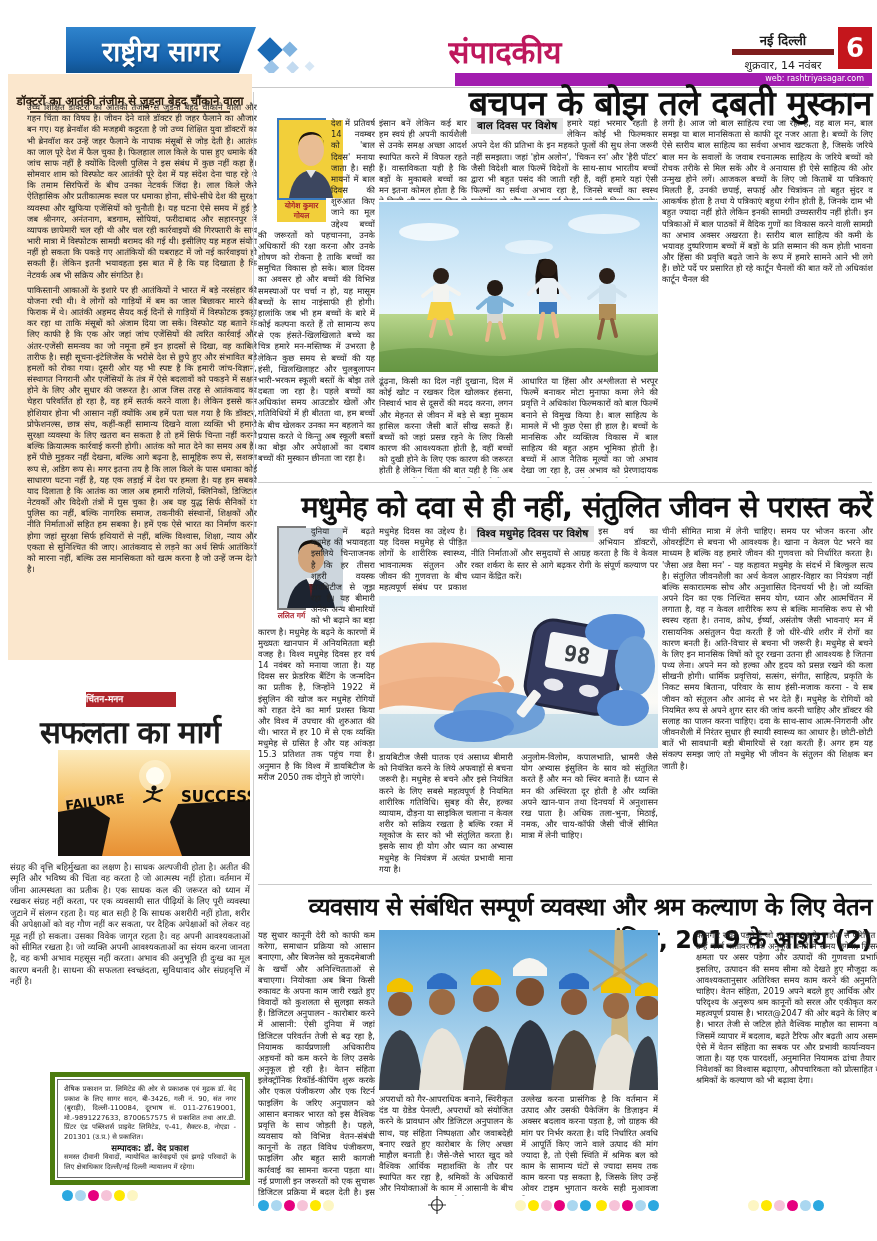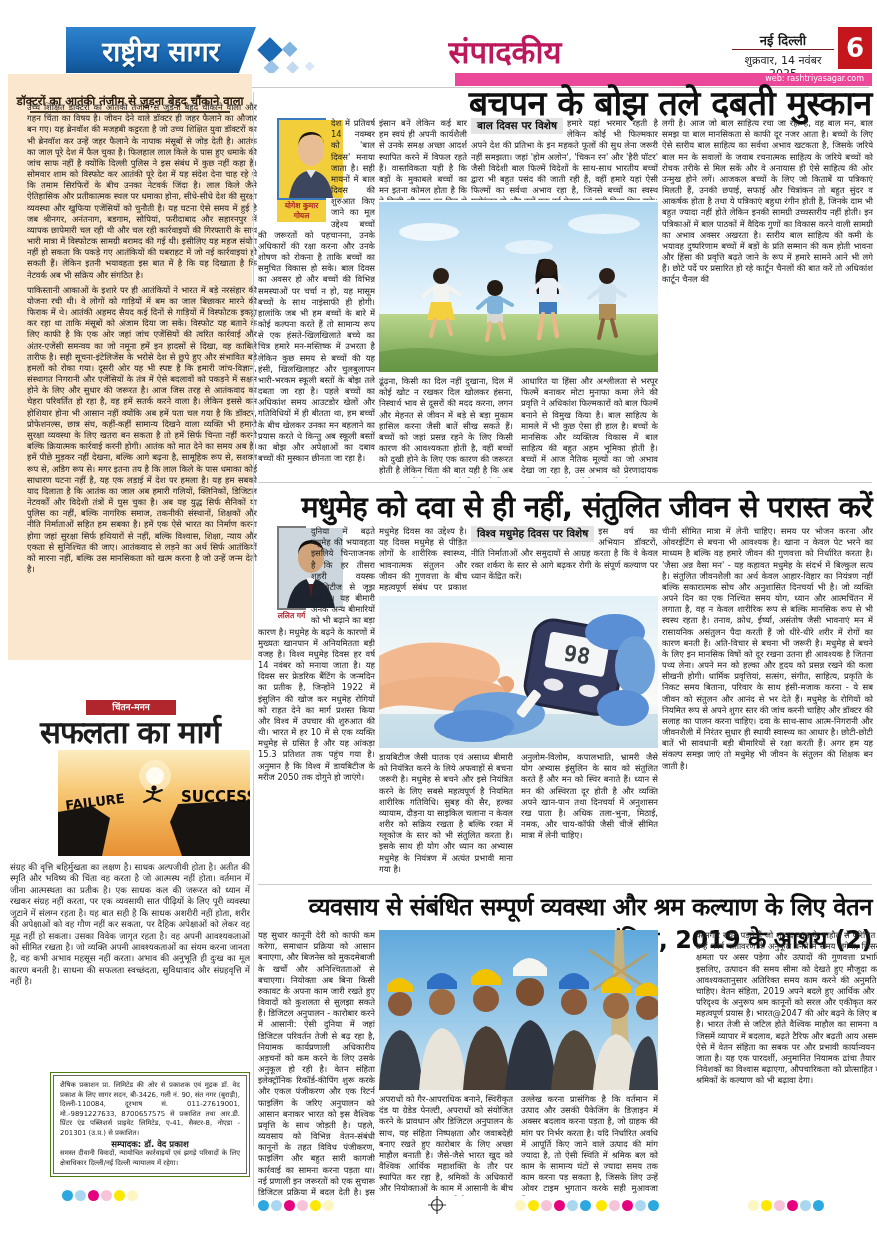--- a/index.html
+++ b/index.html
@@ -19,31 +19,31 @@
   .photo-frame svg { display:block; }
   .namechip { display:block; text-align:center; font-weight:bold; font-size:7.5px; color:#a81e28; padding:1px 0; }
   .rule { background:#c9c9c9; }
   .divider-v { background:#cfcfcf; }
   
   .masthead-box { background:linear-gradient(180deg,#2f84cd 0%,#1763ad 70%,#10528f 100%);
     clip-path:polygon(0 0,100% 0,91% 100%,0 100%);
     display:flex; align-items:center; justify-content:center; }
   .masthead-title { color:#ffffff; font-weight:800; font-size:27px; text-shadow:1px 1px 2px rgba(0,0,0,.35);text-align:right; }
   .section-title { font-size:31px; font-weight:800; color:#be185d; text-align:center; }
-  .dateline-city { font-weight:800; font-size:13px; text-align:center; border-bottom:1px solid #7f1d1d; }
+  .dateline-city { font-weight:800; font-size:13px; text-align:center; border-bottom:6px solid #7f1d1d; }
   .dateline-date { font-size:11px; text-align:center; padding-top:2px; color:#222; }
   .page-box { background:#c4161c; color:#fff; font-weight:800; font-size:26px; display:flex; align-items:center; justify-content:center; }
-  .web-strip { background:#ec4899; color:#fff; font-size:8px; text-align:right; padding:1px 8px 0 0; }
+  .web-strip { background:#a21caf; color:#fff; font-size:8px; text-align:right; padding:1px 8px 0 0; }
   
   .left-article { background:#fbe7cd; }
   .left-hl { text-align:center; font-weight:800; font-size:11.5px; color:#2a1d10; padding-top:19px; }
   .left-hl-rule { width:200px; height:2px; background:#4a3a28; margin:3px auto 0 auto; }
-  .chintan-badge { background:#b0262c; color:#fff; font-weight:bold; font-size:9px; text-align:center; line-height:15px;margin-top:8px; }
+  .chintan-badge { background:#b0262c; color:#fff; font-weight:bold; font-size:9px; line-height:15px; }
   .safalta-hl { font-size:31px; font-weight:800; text-align:center; letter-spacing:-1px; }
-  .imprint-outer { border:1px solid #4d7c0f; padding:2px; }
+  .imprint-outer { border:5px solid #4d7c0f; padding:2px; }
   .imprint-inner { border:1px solid #666; padding:5px 6px; }
   .imprint-text { font-size:6.9px; line-height:1.38; text-align:justify; color:#222; }
   .imprint-editor { font-size:8.5px; font-weight:bold; text-align:center; margin:0 0; }
   
   .dots { display:flex; gap:2px; }
   .dot { width:11px; height:11px; border-radius:50%; }
   .c-blue{background:#2ba8e0}.c-lblue{background:#aad7f0}.c-mag{background:#e6007e}
   .c-pink{background:#f6c3d8}.c-yel{background:#ffe800}.c-pyel{background:#fdf6c3}
   .title-box { border:1px solid #555; font-size:6.3px; text-align:center; line-height:1.3; padding:2px 1px; margin-top:2px; color:#222; }
   .name-red { display:block; text-align:center; font-weight:bold; font-size:8px; color:#b31f2a; padding:2px 0 0 0; }

